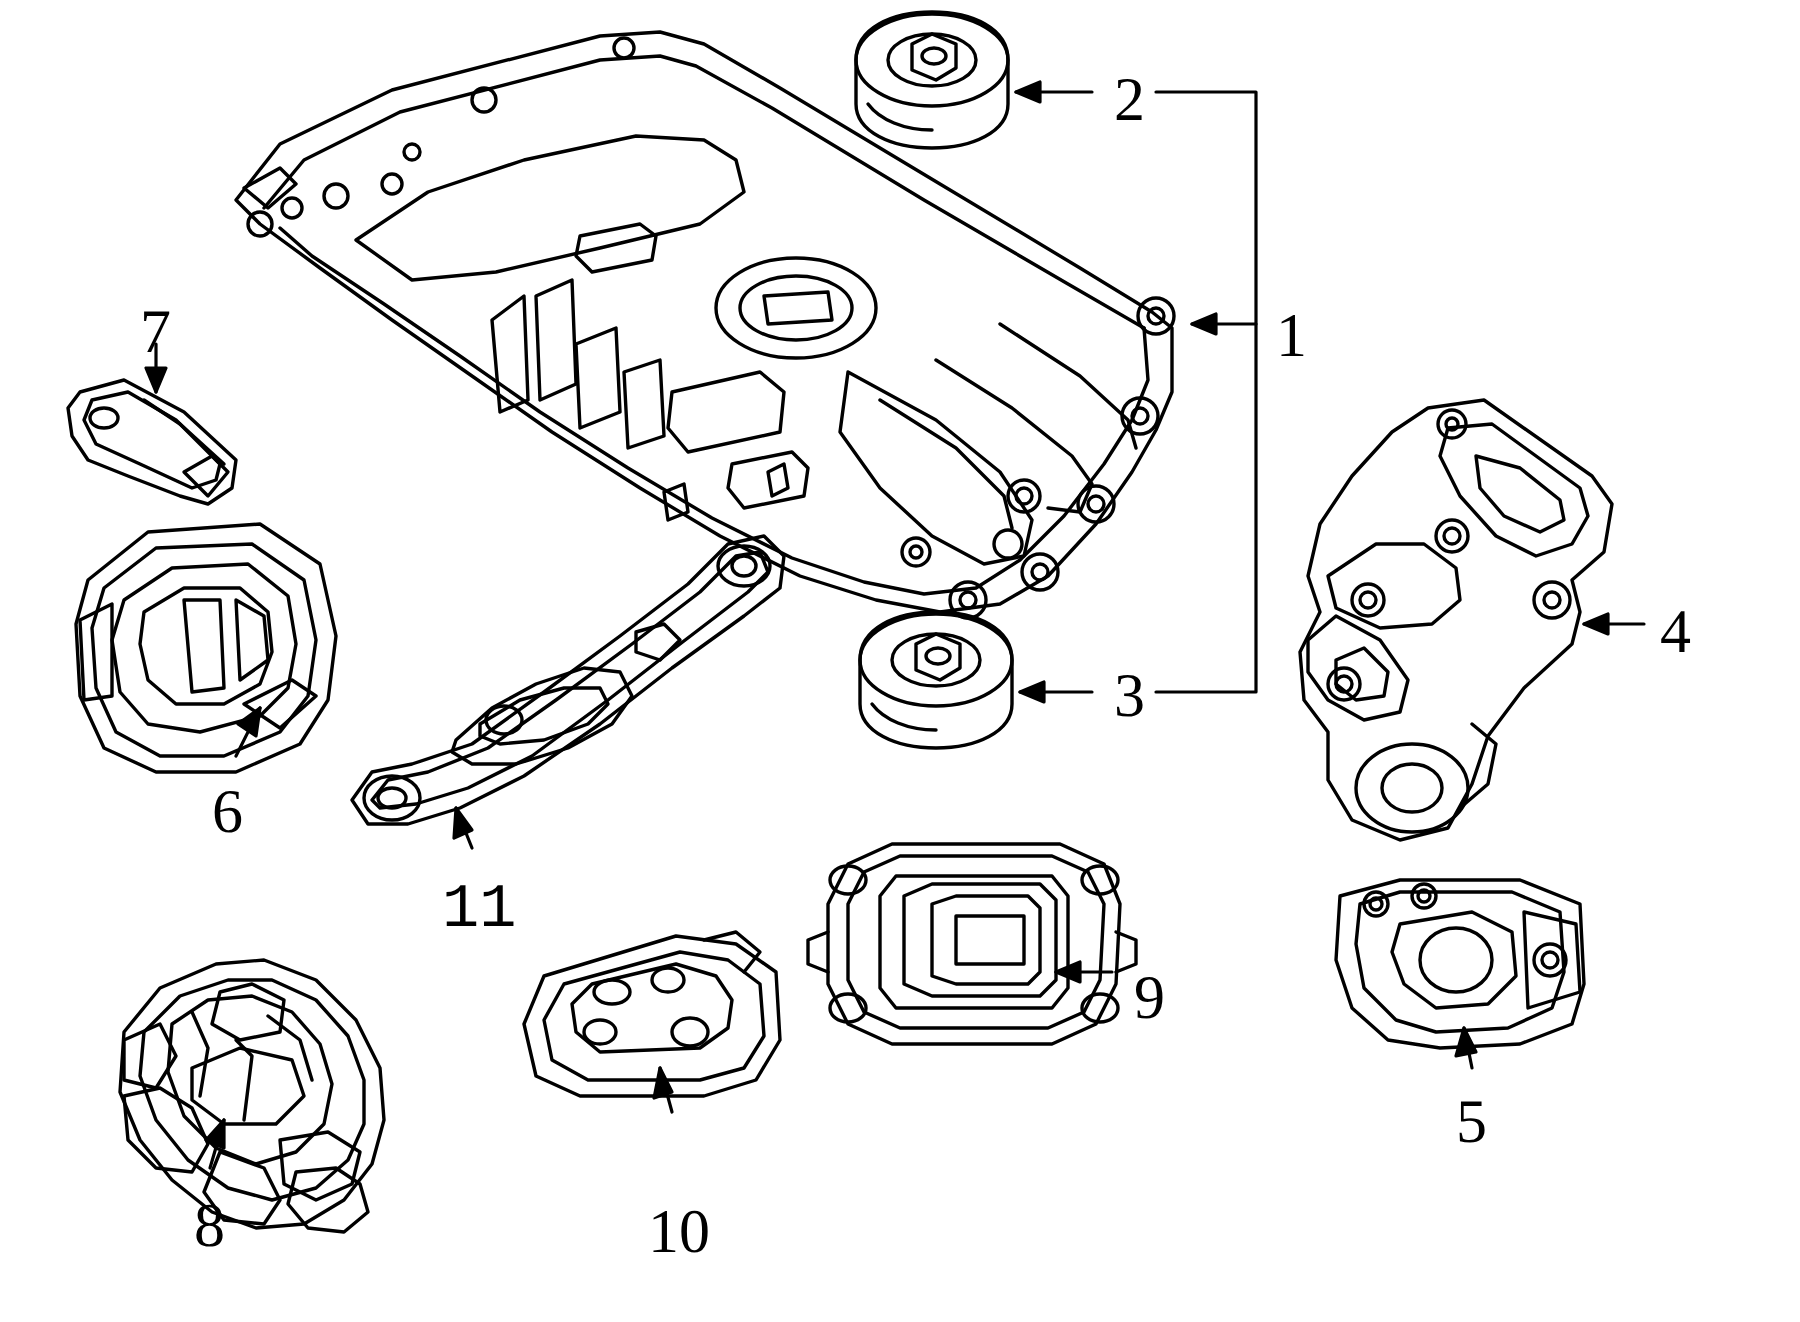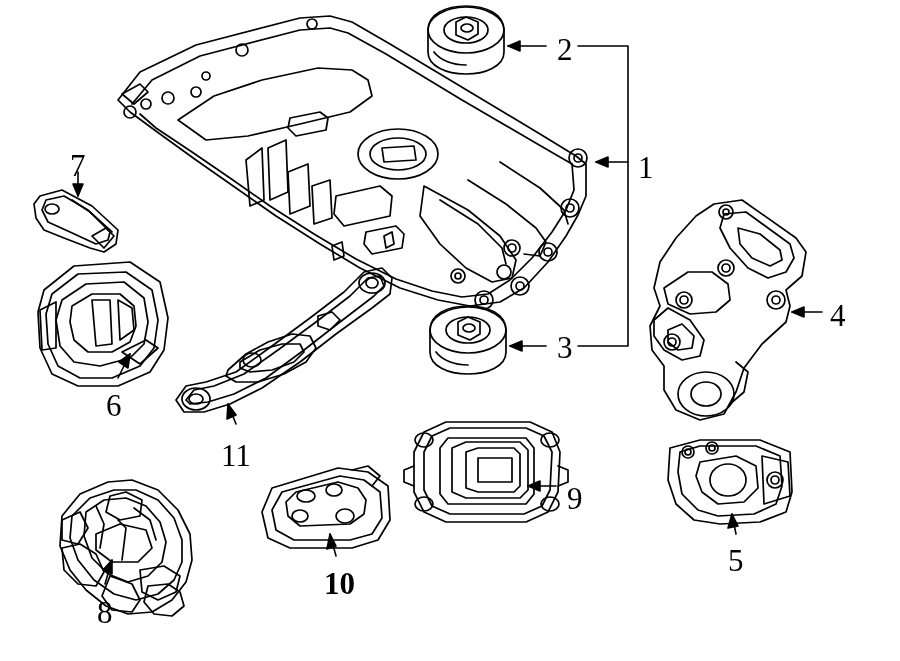--- a/index.html
+++ b/index.html
@@ -291,16 +291,16 @@
 
   <div class="callout-label" style="left:638px; top:152px;">1</div>
   <div class="callout-label" style="left:557px; top:34px;">2</div>
   <div class="callout-label" style="left:557px; top:332px;">3</div>
   <div class="callout-label" style="left:830px; top:300px;">4</div>
   <div class="callout-label" style="left:728px; top:545px;">5</div>
   <div class="callout-label" style="left:106px; top:390px;">6</div>
   <div class="callout-label" style="left:70px;  top:150px;">7</div>
   <div class="callout-label" style="left:97px;  top:597px;">8</div>
   <div class="callout-label" style="left:567px; top:483px;">9</div>
-  <div class="callout-label" style="left:324px; top:568px;font-weight:bold;">10</div>
-  <div class="callout-label" style="left:221px; top:440px;">11</div>
+  <div class="callout-label" style="left:324px; top:600px;">10</div>
+  <div class="callout-label" style="left:221px; top:440px;font-family:Liberation Mono, monospace;">11</div>
 
 </div>
 
 </body></html>

